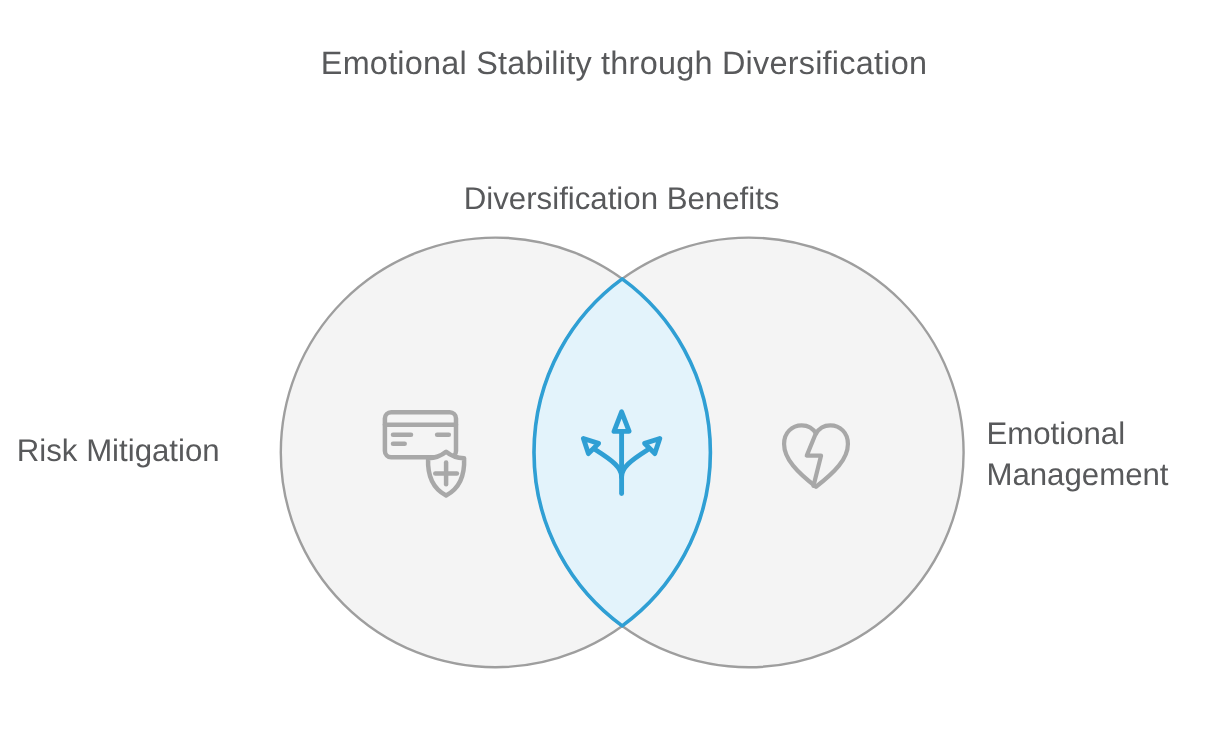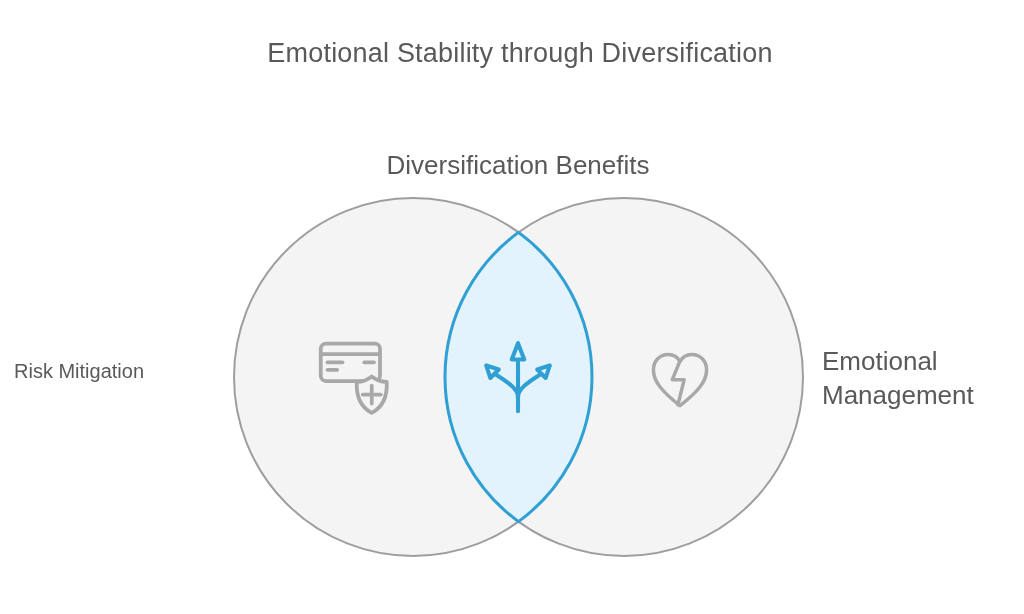--- a/index.html
+++ b/index.html
@@ -34,21 +34,21 @@
     width: 1024px;
     text-align: center;
     font-size: 26px;
     font-weight: 400;
     color: var(--text, #58595b);
   }
   .label-left {
     position: absolute;
     top: 360px;
     left: 14px;
-    font-size: 20px;
+    font-size: 26px;
     color: var(--text, #58595b);
     white-space: nowrap;
   }
   .label-right {
     position: absolute;
     top: 344px;
     left: 822px;
     width: 205px;
     font-size: 26px;
     line-height: 34px;

